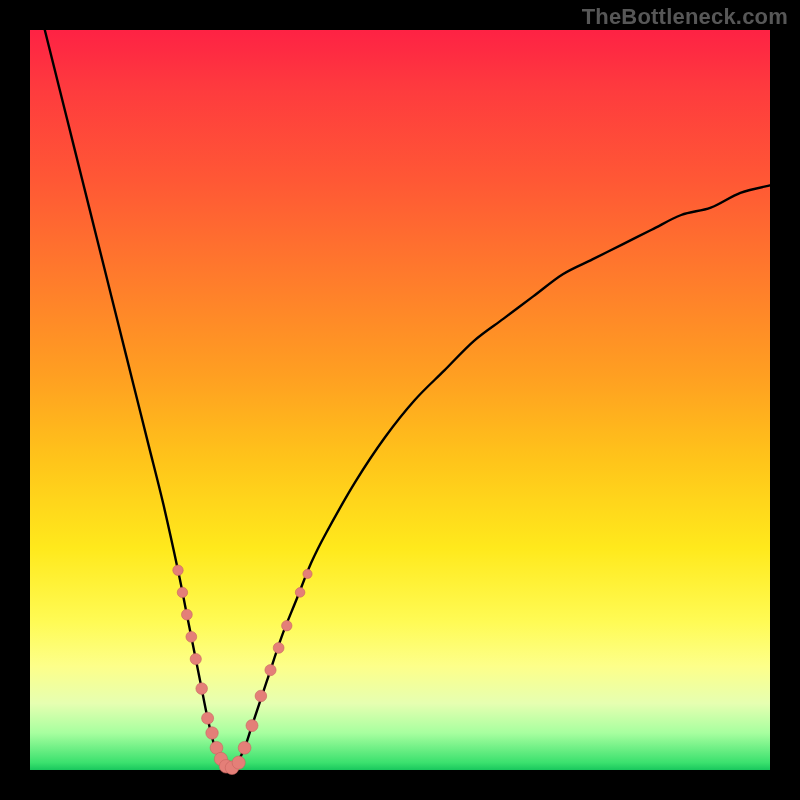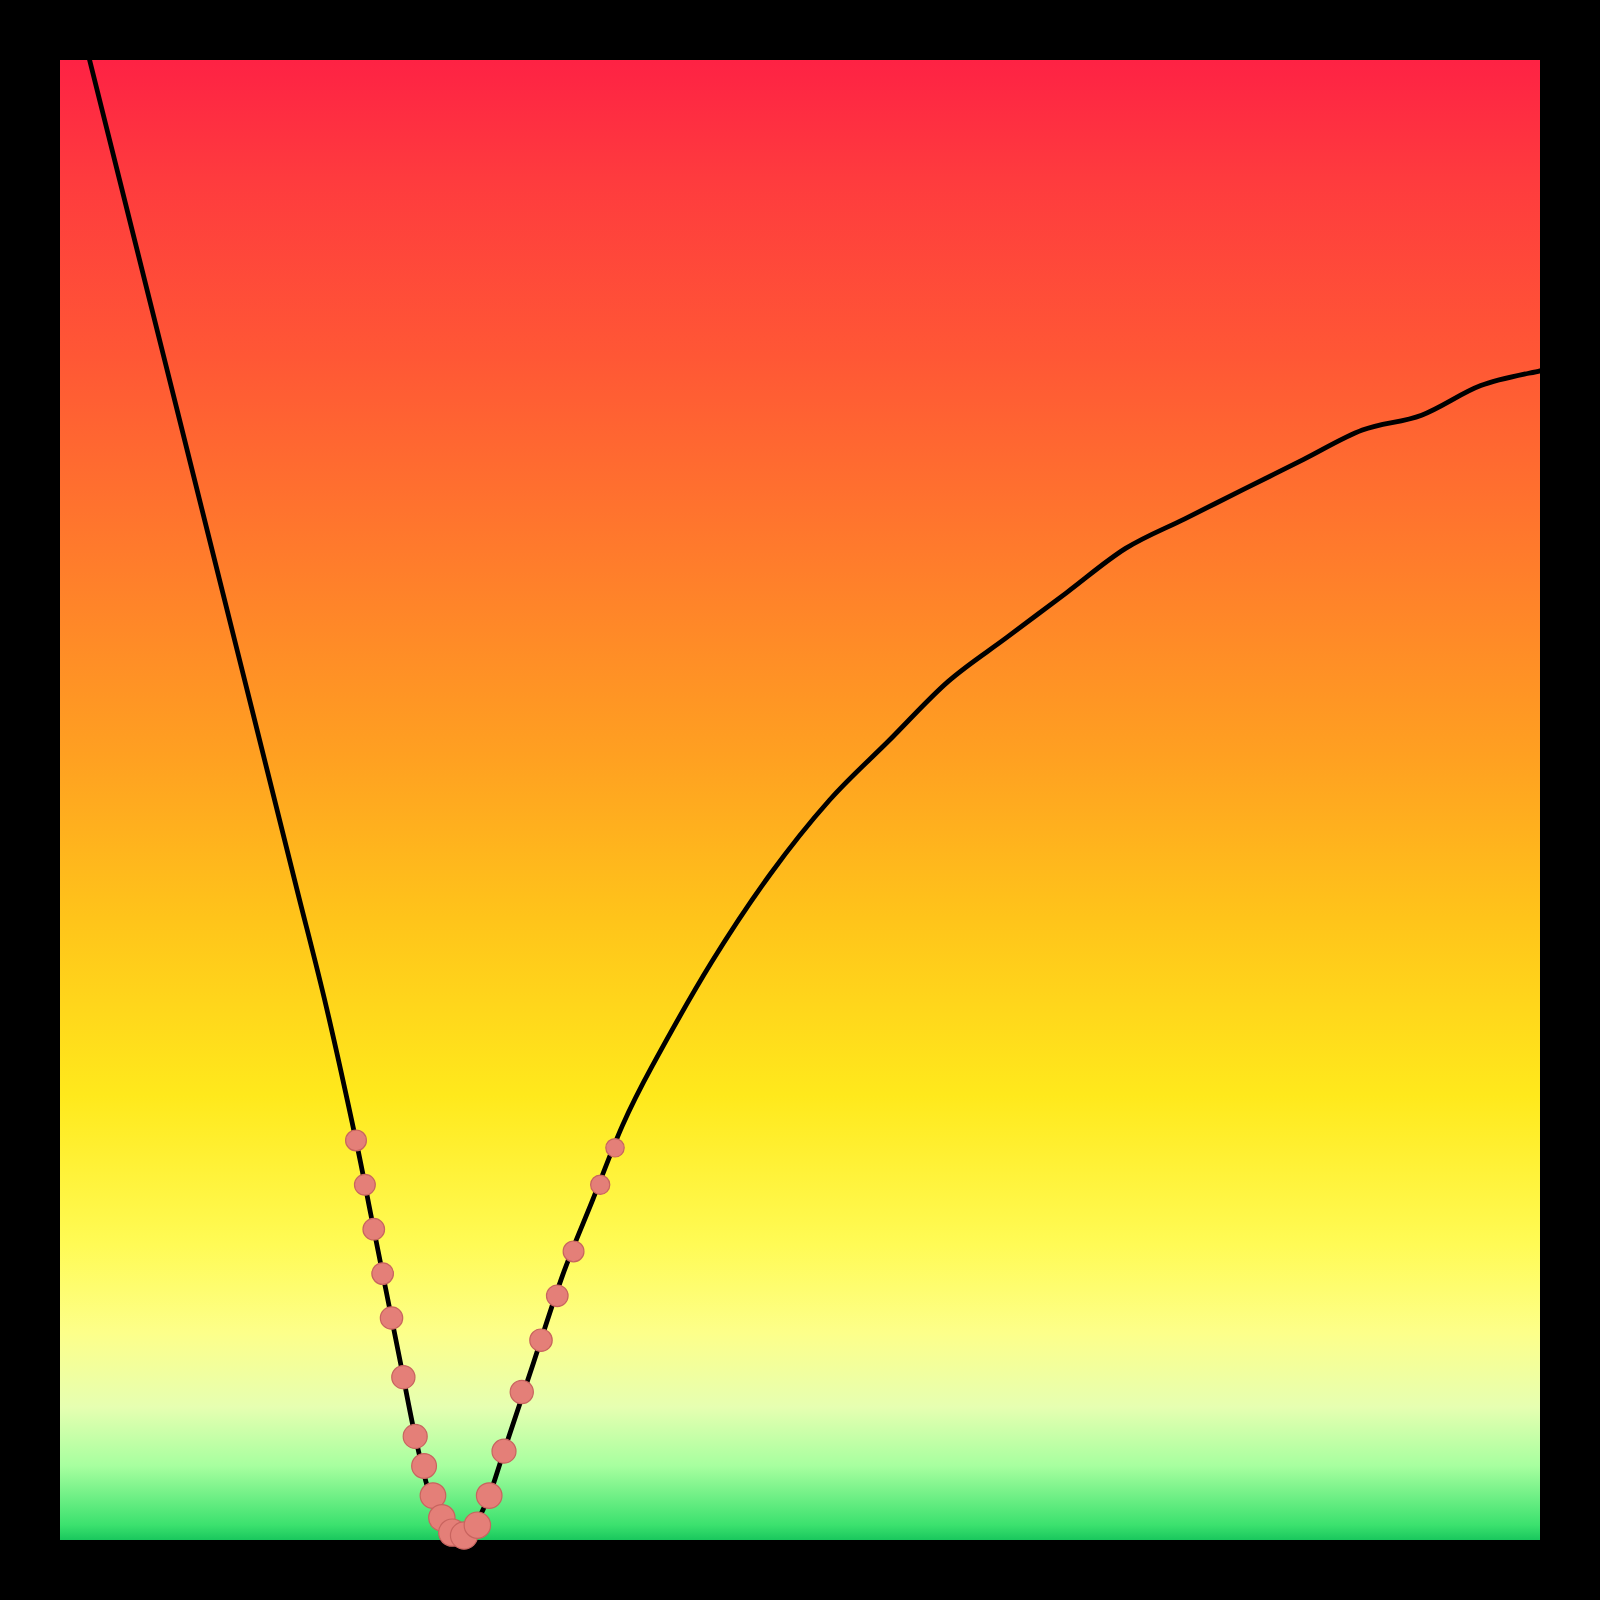--- a/index.html
+++ b/index.html
@@ -57,20 +57,21 @@
     top: 0;
     width: 740px;
     height: 740px;
     overflow: visible;
   }
 </style>
 </head>
 <body>
 
 <div class="frame">
+  <div class="watermark">TheBottleneck.com</div>
 
   <div class="plot-area">
     <svg class="curve" viewBox="0 0 740 740" preserveAspectRatio="none">
       <path id="curve-path" fill="none" stroke="#000" stroke-width="2.4" stroke-linecap="round" stroke-linejoin="round" d="M 14.8 0 C 17.27 9.87, 24.67 39.47, 29.60 59.20 C 34.53 78.93, 39.47 98.67, 44.40 118.40 C 49.33 138.13, 54.27 157.87, 59.20 177.60 C 64.13 197.33, 69.07 217.07, 74.00 236.80 C 78.93 256.53, 83.87 276.27, 88.80 296.00 C 93.73 315.73, 98.67 335.47, 103.60 355.20 C 108.53 374.93, 113.47 394.67, 118.40 414.40 C 123.33 434.13, 128.27 452.63, 133.20 473.60 C 138.13 494.57, 144.30 522.93, 148.00 540.20 C 151.70 557.47, 152.93 564.87, 155.40 577.20 C 157.87 589.53, 160.33 601.87, 162.80 614.20 C 165.27 626.53, 167.73 638.87, 170.20 651.20 C 172.67 663.53, 175.13 677.10, 177.60 688.20 C 180.07 699.30, 182.53 710.40, 185.00 717.80 C 187.47 725.20, 189.93 728.90, 192.40 732.60 C 194.87 736.30, 197.33 740.00, 199.80 740.00 C 202.27 740.00, 204.73 736.30, 207.20 732.60 C 209.67 728.90, 212.13 723.97, 214.60 717.80 C 217.07 711.63, 218.30 706.70, 222.00 695.60 C 225.70 684.50, 231.87 666.00, 236.80 651.20 C 241.73 636.40, 246.67 620.37, 251.60 606.80 C 256.53 593.23, 261.47 582.13, 266.40 569.80 C 271.33 557.47, 276.27 543.90, 281.20 532.80 C 286.13 521.70, 288.60 516.77, 296.00 503.20 C 303.40 489.63, 315.73 467.43, 325.60 451.40 C 335.47 435.37, 345.33 420.57, 355.20 407.00 C 365.07 393.43, 374.93 381.10, 384.80 370.00 C 394.67 358.90, 404.53 350.27, 414.40 340.40 C 424.27 330.53, 434.13 319.43, 444.00 310.80 C 453.87 302.17, 463.73 296.00, 473.60 288.60 C 483.47 281.20, 493.33 273.80, 503.20 266.40 C 513.07 259.00, 522.93 250.37, 532.80 244.20 C 542.67 238.03, 552.53 234.33, 562.40 229.40 C 572.27 224.47, 582.13 219.53, 592.00 214.60 C 601.87 209.67, 611.73 204.73, 621.60 199.80 C 631.47 194.87, 641.33 188.70, 651.20 185.00 C 661.07 181.30, 670.93 181.30, 680.80 177.60 C 690.67 173.90, 700.53 166.50, 710.40 162.80 C 720.27 159.10, 735.07 156.63, 740.00 155.40"></path>
       <g id="markers-group">
           <circle cx="148.00" cy="540.20" r="5.20" fill="#e47f78" stroke="#c8645f" stroke-width="0.6"></circle>
           <circle cx="152.44" cy="562.40" r="5.20" fill="#e47f78" stroke="#c8645f" stroke-width="0.6"></circle>
           <circle cx="156.88" cy="584.60" r="5.40" fill="#e47f78" stroke="#c8645f" stroke-width="0.6"></circle>
           <circle cx="161.32" cy="606.80" r="5.40" fill="#e47f78" stroke="#c8645f" stroke-width="0.6"></circle>
           <circle cx="165.76" cy="629.00" r="5.60" fill="#e47f78" stroke="#c8645f" stroke-width="0.6"></circle>

